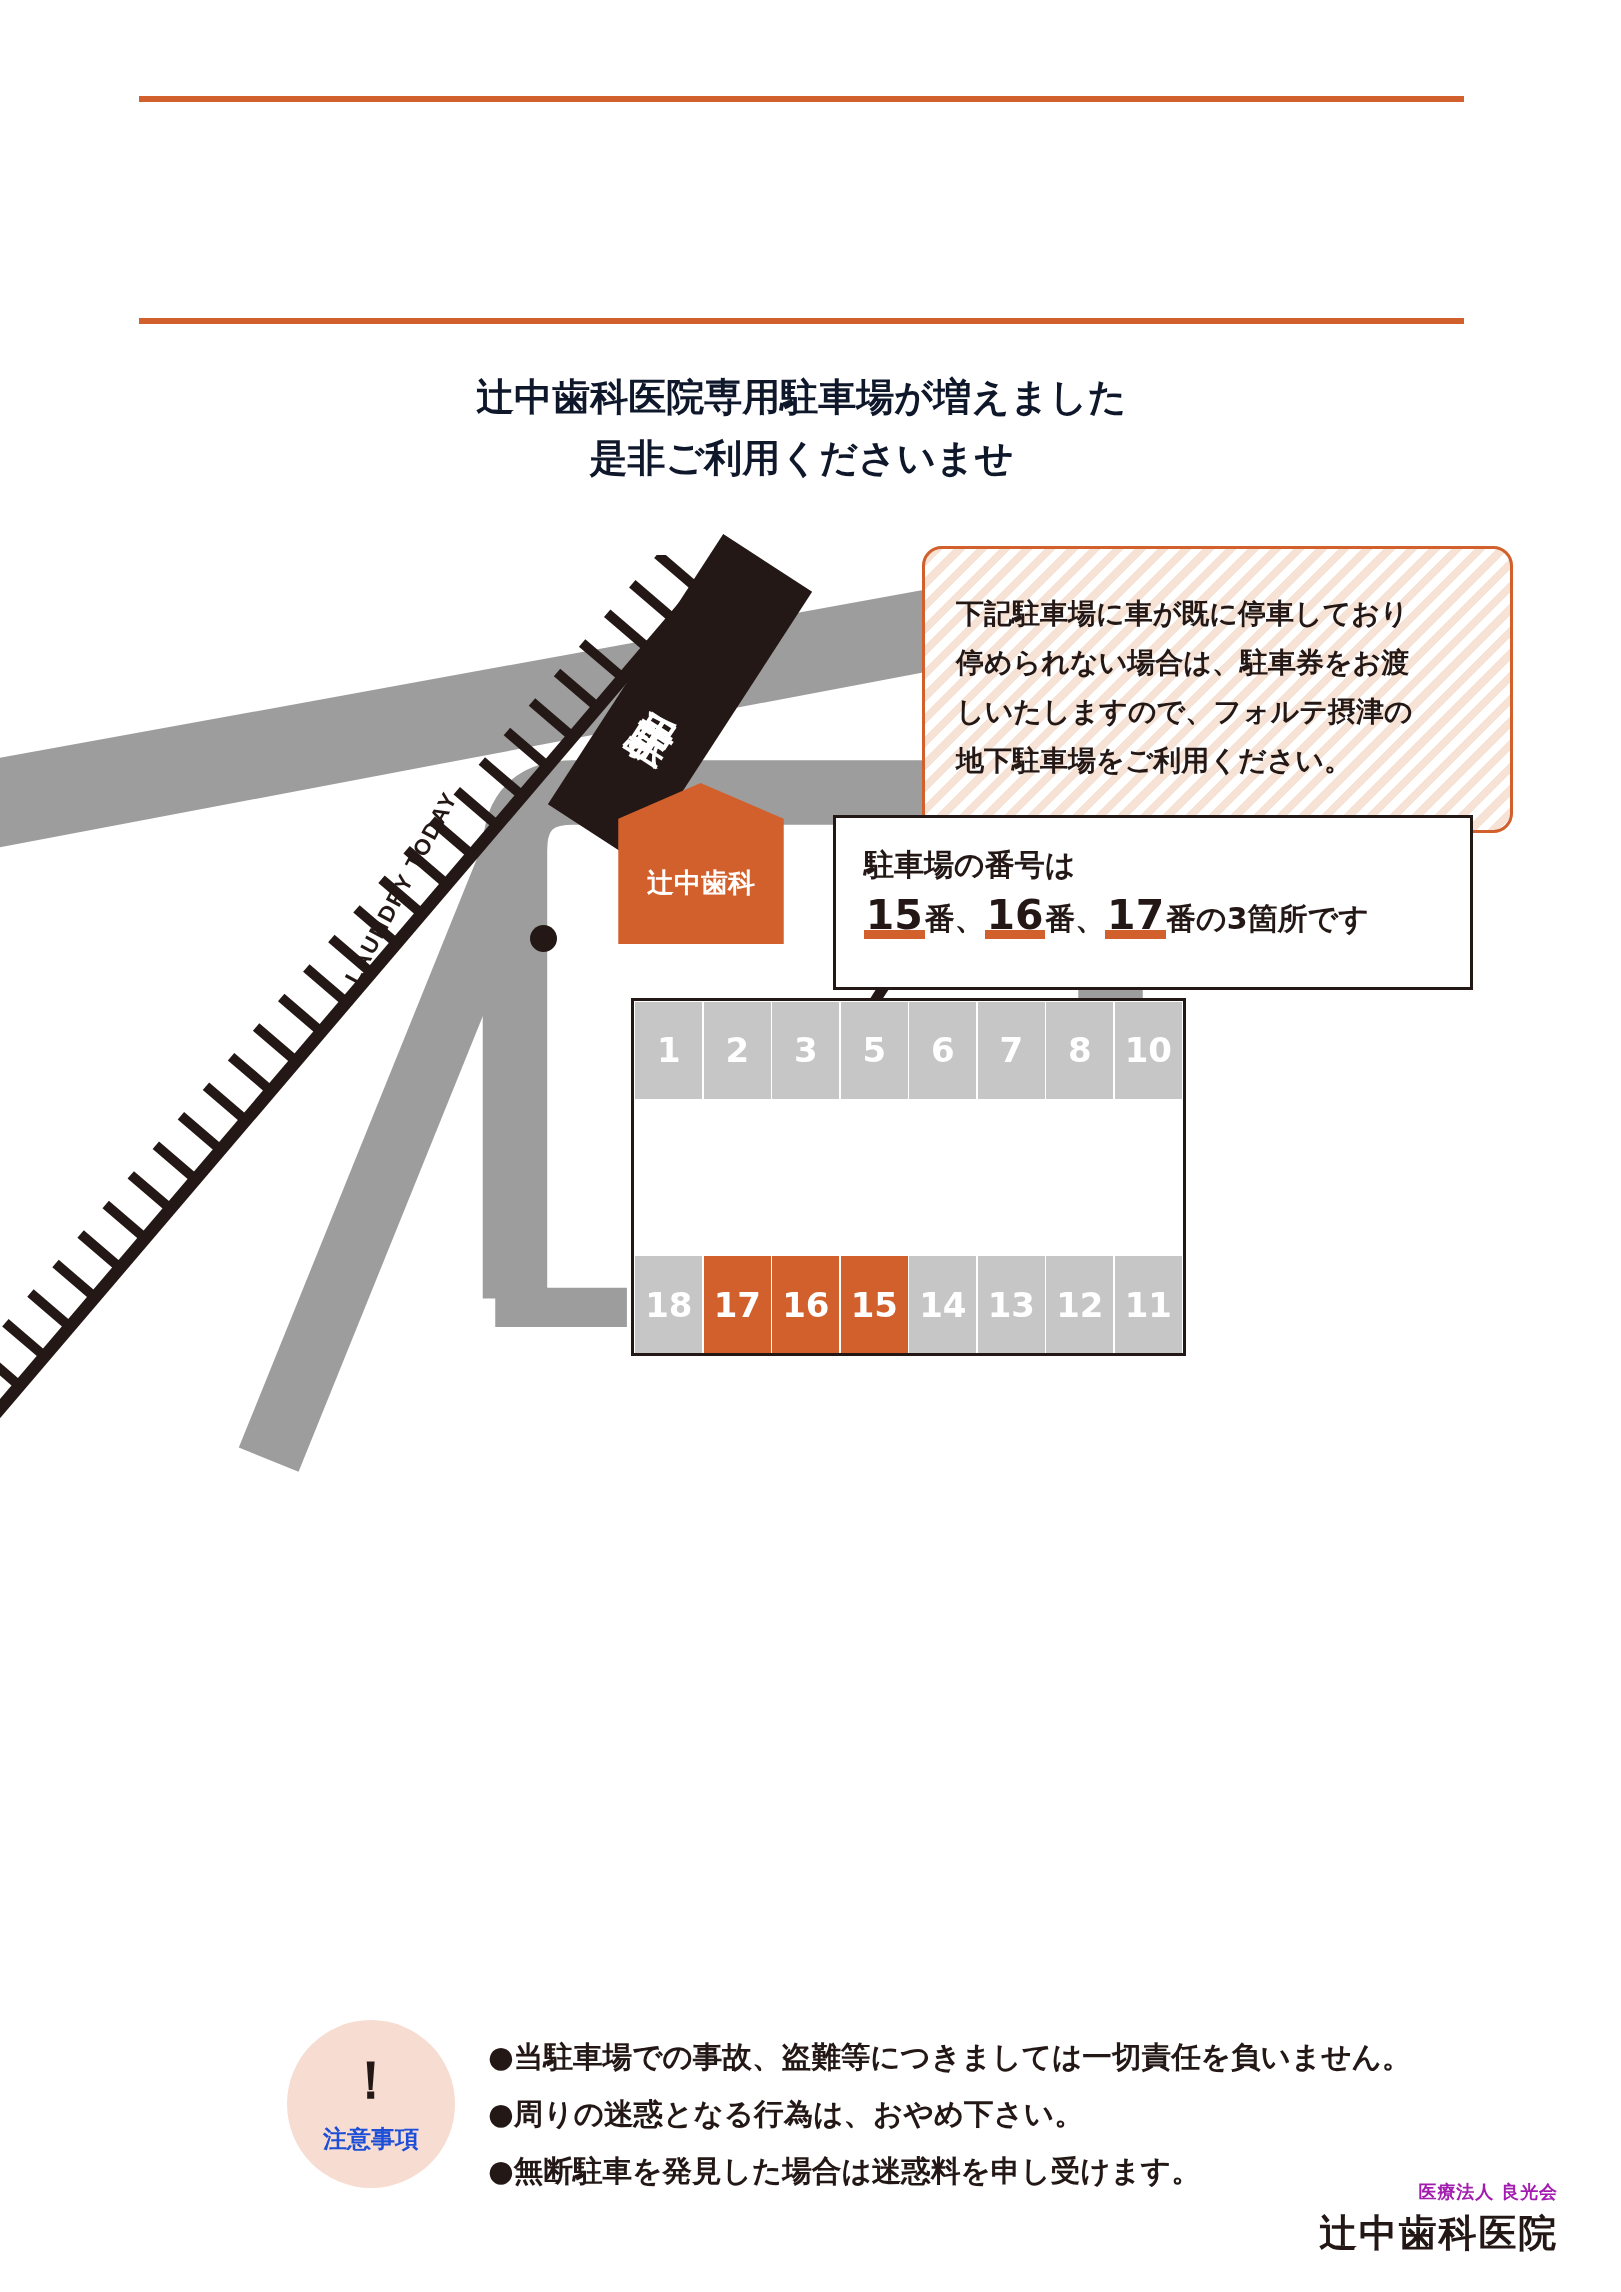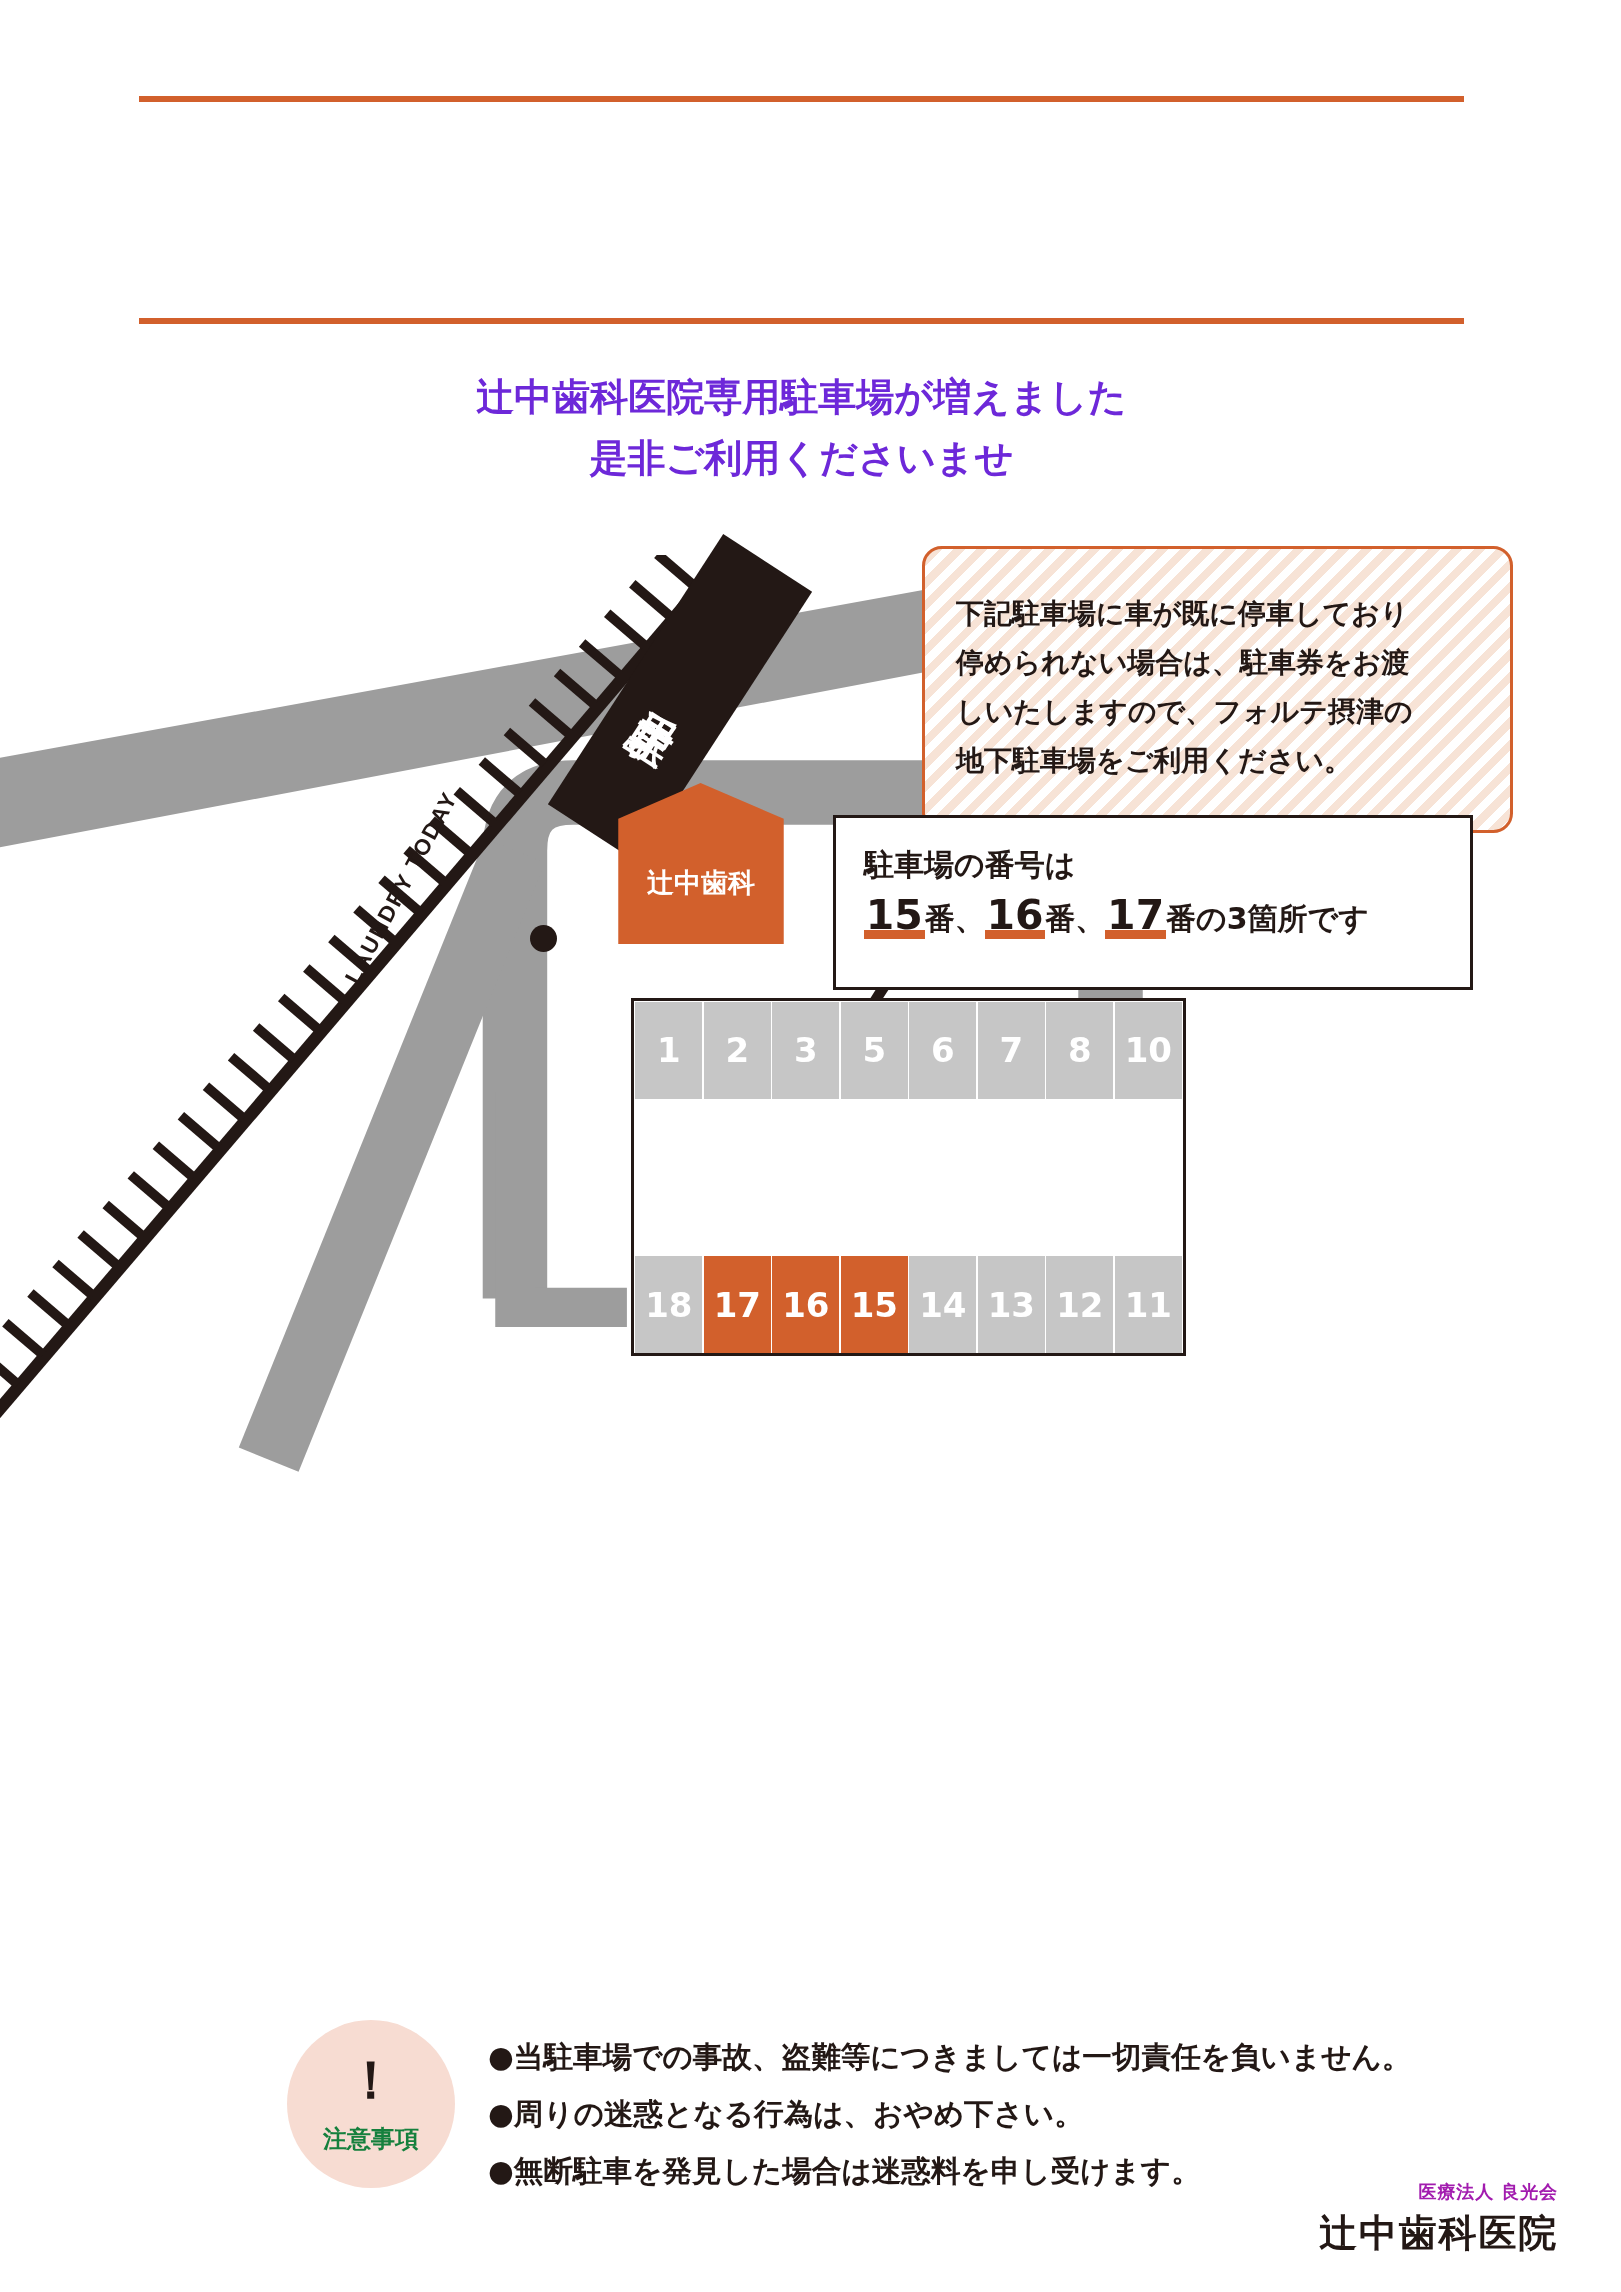--- a/index.html
+++ b/index.html
@@ -46,21 +46,21 @@
     letter-spacing: 9px;
     font-family: "DejaVu Sans", sans-serif;
   }
 
   .subtitle {
     position: absolute;
     left: 139px;
     top: 367px;
     width: 1325px;
     text-align: center;
-    color: #6d28d9;
+    color: #0f172a;
     font-size: 38px;
     line-height: 61px;
     font-weight: bold;
     font-family: "DejaVu Sans", sans-serif;
   }
 
   
   .map {
     position: absolute;
     left: 0;
@@ -311,21 +311,21 @@
     font-size: 52px;
     font-weight: bold;
     font-family: "DejaVu Sans", sans-serif;
   }
   .note-circle-label {
     position: absolute;
     left: 287px;
     top: 2123px;
     width: 168px;
     text-align: center;
-    color: #15803d;
+    color: #1d4ed8;
     font-size: 24px;
     font-weight: bold;
     font-family: "DejaVu Sans", sans-serif;
   }
   .notes {
     position: absolute;
     left: 488px;
     top: 2029px;
     width: 1003px;
   }

